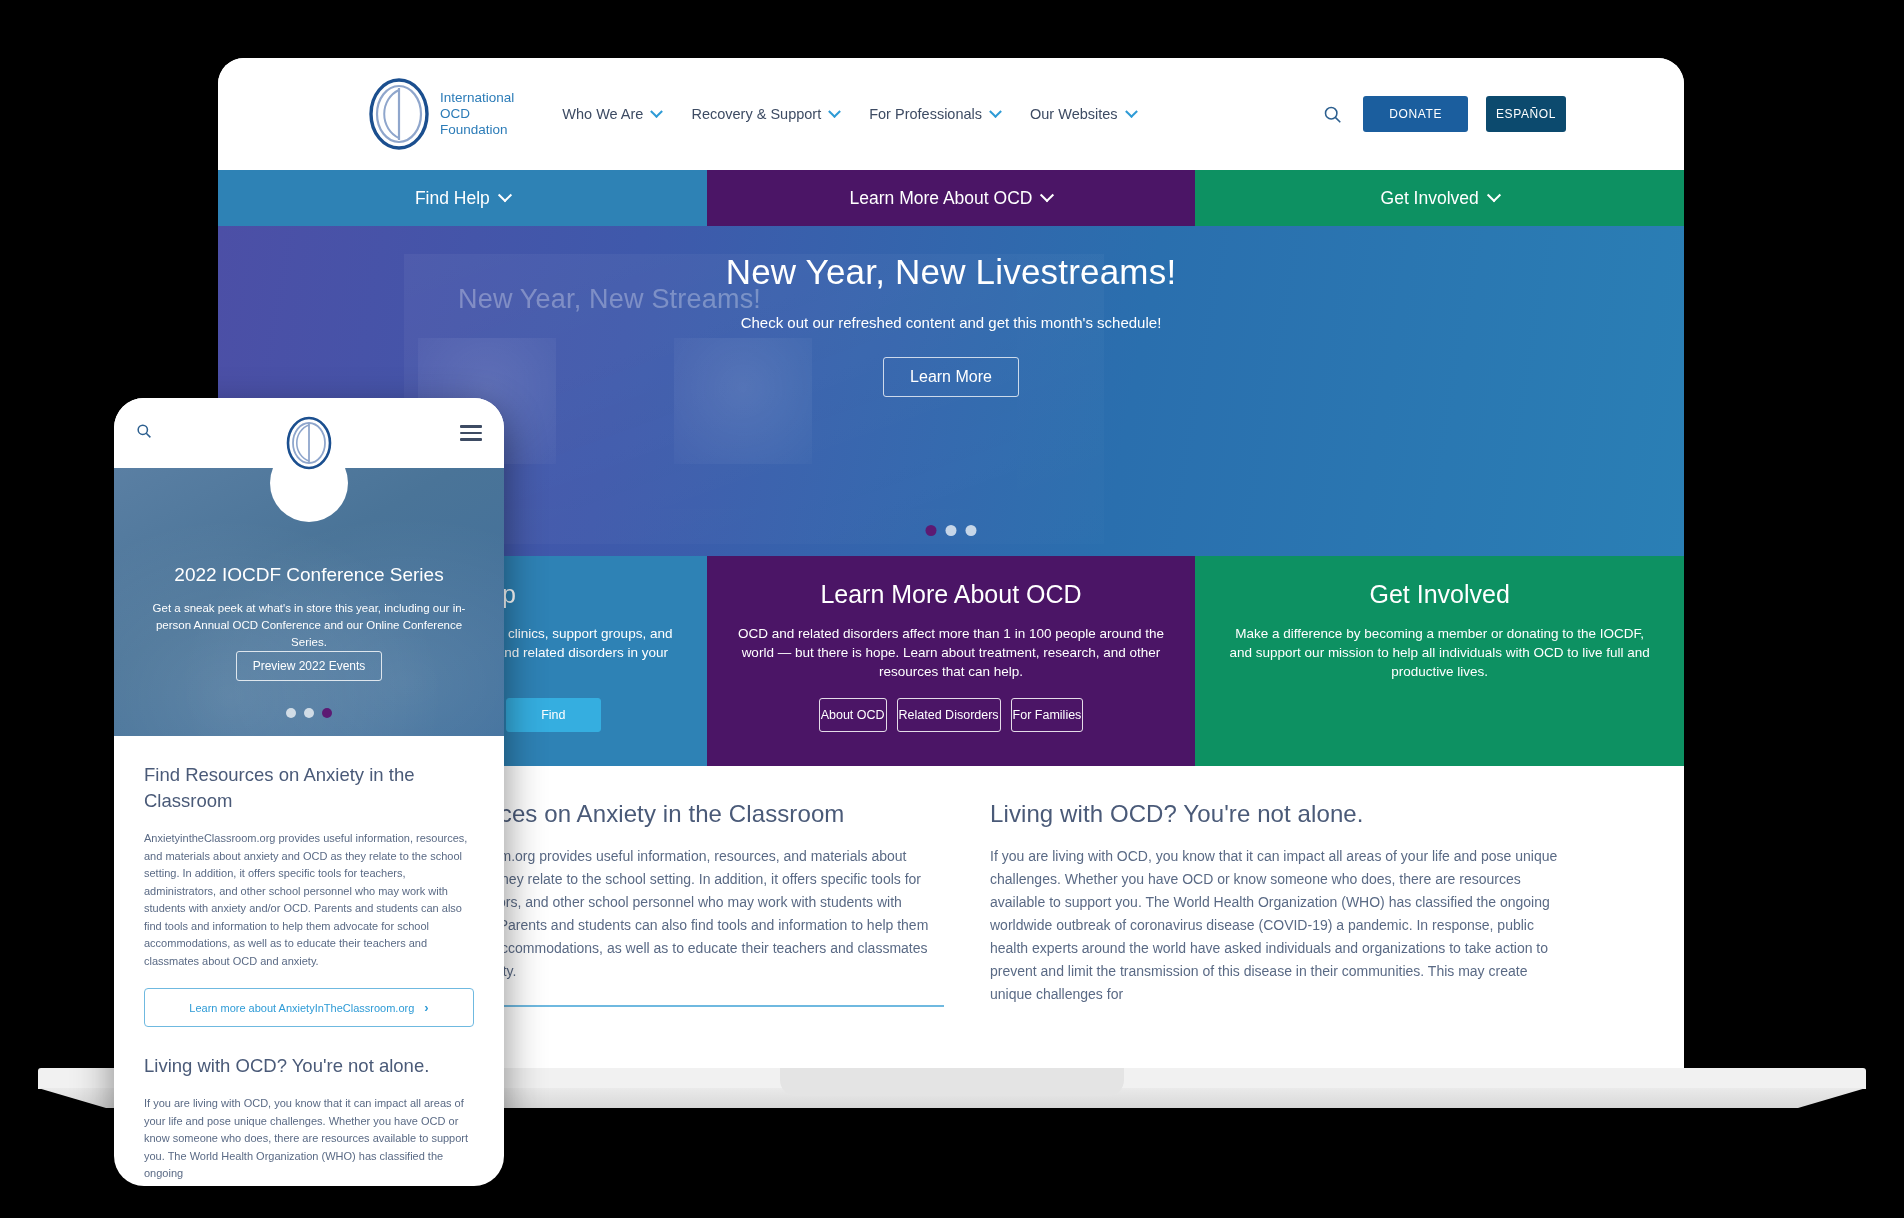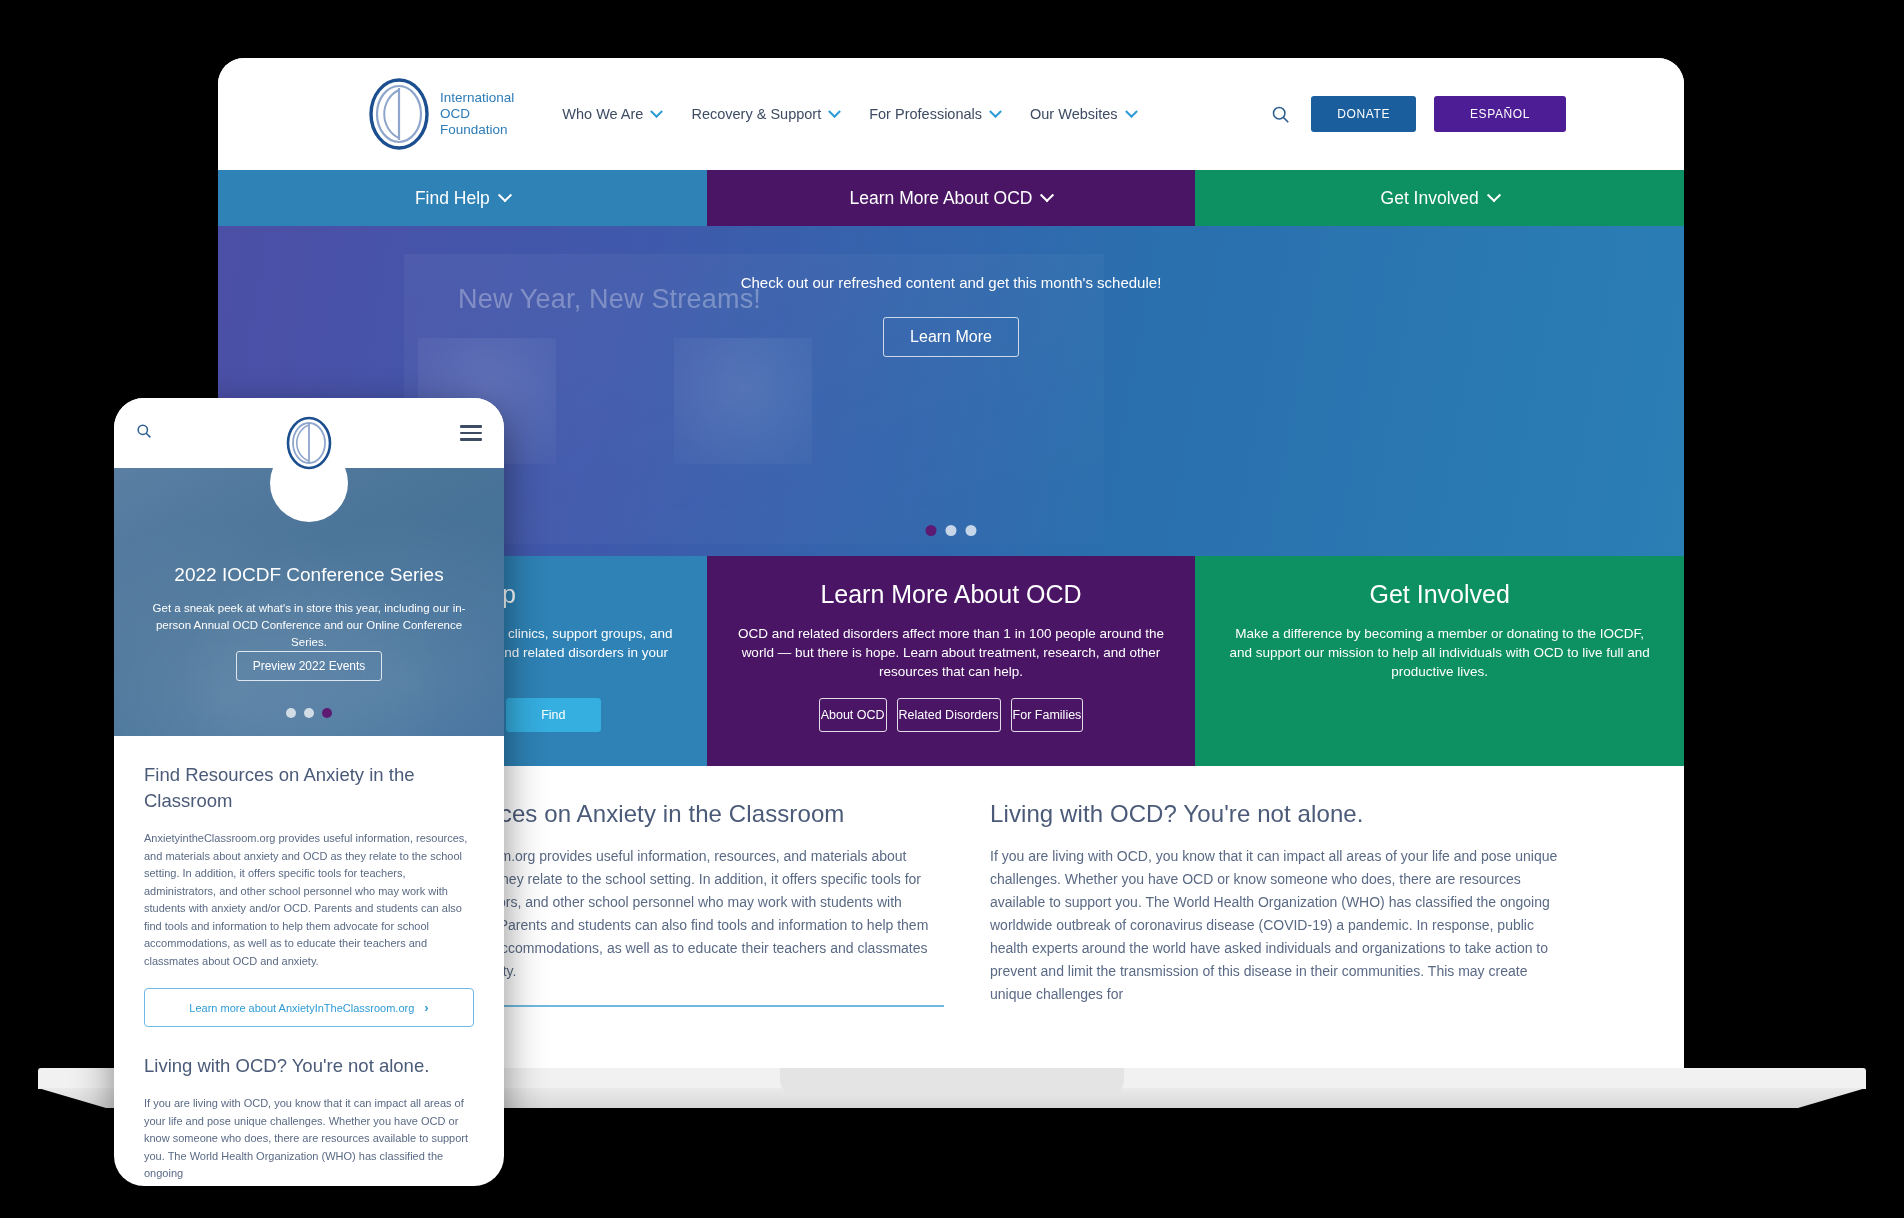--- a/index.html
+++ b/index.html
@@ -37,21 +37,21 @@
   .brand-text { font-size: 13.5px; line-height: 16px; color: #2c7cb8; }
   .brand-text div { white-space: nowrap; }
 
   .mainnav { display: flex; align-items: center; gap: 30px; margin-left: 48px; }
   .nav-item { display: flex; align-items: center; gap: 9px; font-size: 14.5px; color: #3d4b63; cursor: pointer; white-space: nowrap; }
   .chev { width: 9px; height: 9px; border-right: 2px solid #2e9bd6; border-bottom: 2px solid #2e9bd6; transform: rotate(45deg) translate(-2px,-2px); }
 
   .header-right { margin-left: auto; margin-right: 118px; display: flex; align-items: center; gap: 18px; }
   .search-btn { width: 26px; height: 26px; display:flex; align-items:center; justify-content:center; cursor:pointer; }
   .btn-donate { background:#1b5e9e; color:#fff; font-size:12px; letter-spacing:.6px; padding:11px 26px; border-radius:3px; cursor:pointer; }
-  .btn-espanol { background:#4c1d95; color:#fff; font-size:12px; letter-spacing:.6px; padding:11px 36px; border-radius:3px; cursor:pointer; }
+  .btn-espanol { background:#0c4a6e; color:#fff; font-size:12px; letter-spacing:.6px; padding:11px 10px; border-radius:3px; cursor:pointer; }
 
   
   .trinav { display: flex; height: 56px; }
   .trinav > div { flex: 1; display:flex; align-items:center; justify-content:center; gap:10px; color:#fff; font-size:17.5px; cursor:pointer; }
   .tn-blue { background:#2e82b5; }
   .tn-purple { background:#4b1566; }
   .tn-green { background:#0d9162; }
   .chev-w { width:10px; height:10px; border-right:2.2px solid #fff; border-bottom:2.2px solid #fff; transform: rotate(45deg) translate(-2px,-2px); }
 
   
@@ -230,20 +230,21 @@
           <div class="tn-green">
             <span>Get Involved</span>
             <span class="chev-w"></span>
           </div>
         </div>
 
         <div class="hero">
           <div class="hero-photo"></div>
           <div class="hero-ghost">New Year, New Streams!</div>
           <div class="hero-inner">
+            <div class="hero-title">New Year, New Livestreams!</div>
             <div class="hero-sub2">Check out our refreshed content and get this month's schedule!</div>
             <div class="hero-cta">Learn More</div>
           </div>
           <div class="hero-dots">
             <div class="dot active"></div>
             <div class="dot"></div>
             <div class="dot"></div>
           </div>
         </div>
 

